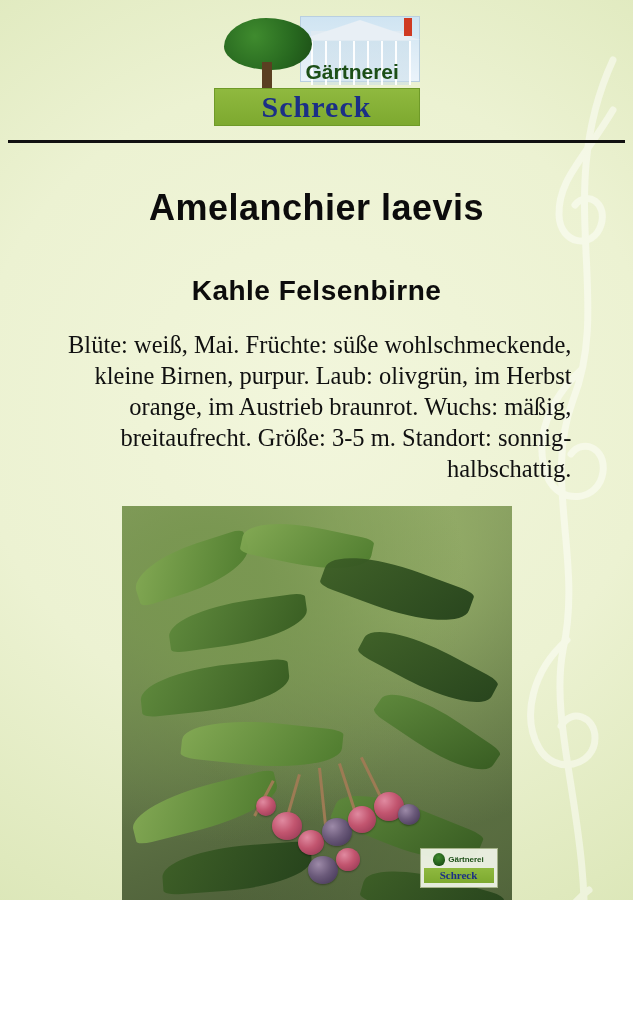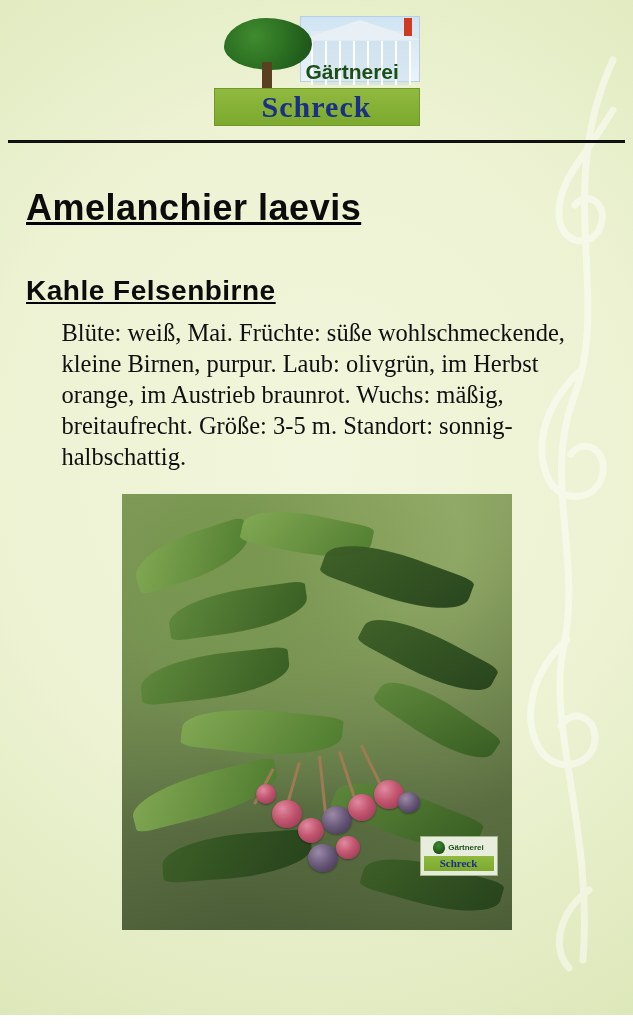--- a/index.html
+++ b/index.html
@@ -10,21 +10,21 @@
     width: 633px;
     height: 1024px;
     font-family: "Liberation Serif", serif;
     background: #ffffff;
     overflow: hidden;
   }
 
   .plant-card {
     position: relative;
     width: 633px;
-    height: 1015px;
+    height: 900px;
     box-sizing: border-box;
     background:
       radial-gradient(ellipse 120% 80% at 50% 45%, #f2f6dc 0%, #ecf2d2 45%, #dfe9bd 75%, #d3e1ac 100%);
     overflow: hidden;
   }
 
   
   .ornament {
     position: absolute;
     right: -10px;
@@ -152,45 +152,45 @@
 
   .divider {
     position: relative;
     margin: 14px 8px 0 8px;
     height: 3px;
     background: #111111;
   }
 
   .titles {
     position: relative;
+    text-align: center;
     padding: 0 26px;
-    text-decoration: underline;
   }
   .latin-name {
     font-family: "Liberation Sans", sans-serif;
     font-weight: bold;
     font-size: 36px;
     color: #0c0c0c;
     margin-top: 44px;
     letter-spacing: 0.5px;
   }
   .common-name {
     font-family: "Liberation Sans", sans-serif;
     font-weight: bold;
     font-size: 28px;
     color: #0c0c0c;
     margin-top: 46px;
     letter-spacing: 0.5px;
   }
 
   .description {
     position: relative;
-    margin: 10px auto 0 auto;
+    margin: 22px auto 0 auto;
     width: 510px;
-    text-align: left;
+    text-align: right;
     font-family: "Liberation Serif", serif;
     font-size: 24.5px;
     line-height: 31px;
     color: #101010;
   }
 
   .photo-wrap {
     position: relative;
     margin: 22px auto 0 auto;
     width: 390px;

